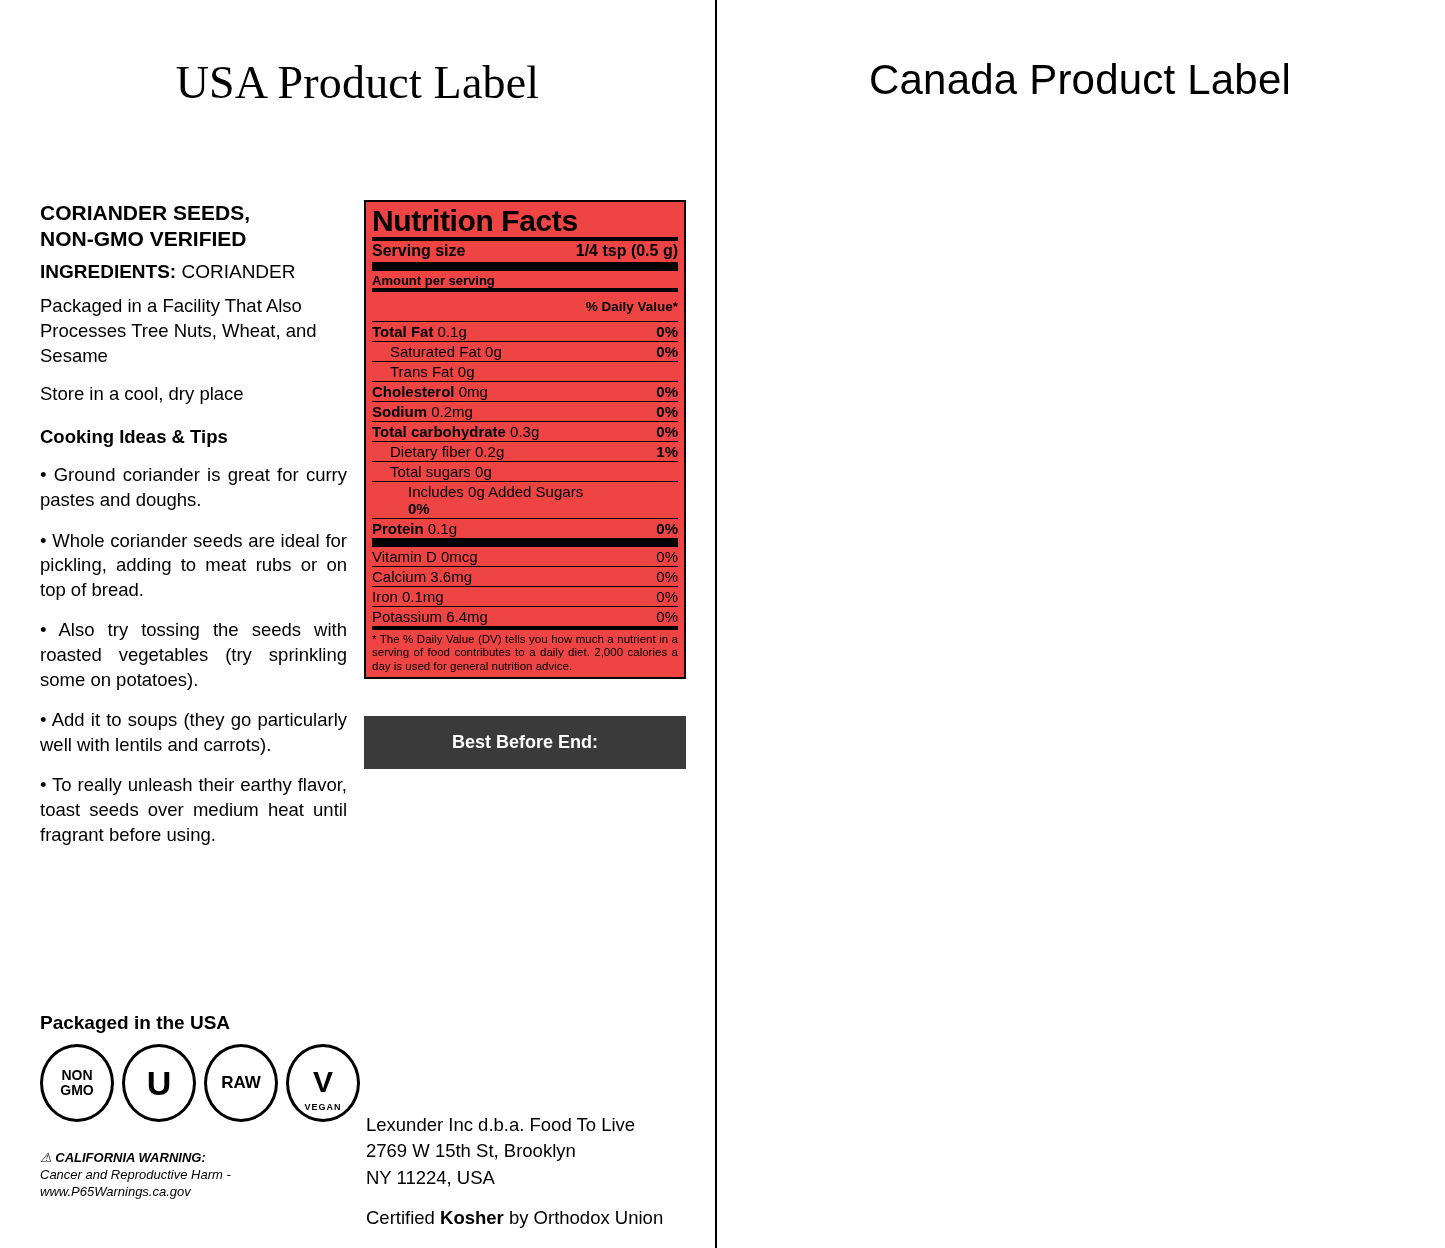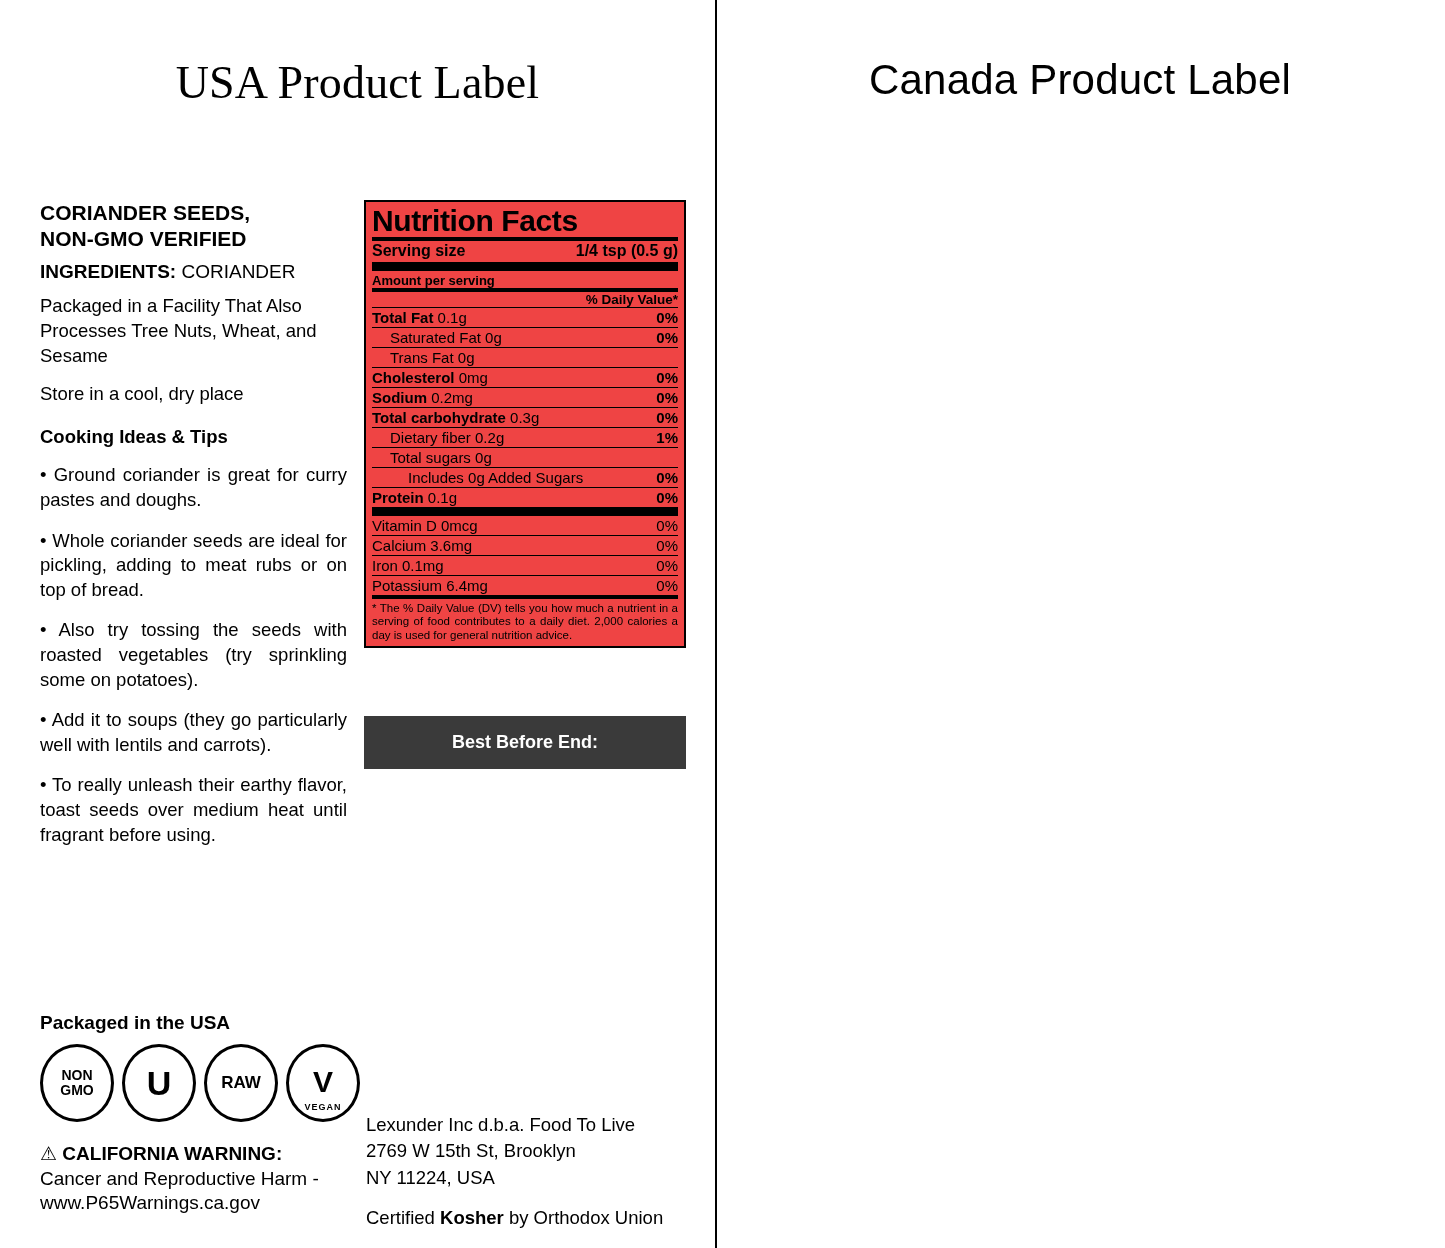--- a/index.html
+++ b/index.html
@@ -97,23 +97,24 @@
     letter-spacing: 1px;
     position: absolute;
     bottom: 7px;
     width: 100%;
     text-align: center;
   }
 
   .packaged-head { font-weight: bold; font-size: 19px; margin-bottom: 10px; }
 
   .ca-warning {
-    margin-top: 20px;
-    font-size: 19px;
+    margin-top: 28px;
+    font-size: 13px;
     line-height: 1.3;
+    font-style: italic;
   }
   .ca-warning .hdr { font-weight: bold; }
 
   
   .nf {
     position: absolute;
     left: 364px;
     top: 200px;
     width: 322px;
     border: 2px solid #000;
@@ -155,24 +156,24 @@
     justify-content: space-between;
     align-items: flex-end;
     font-weight: bold;
   }
   .cal-row .c-lbl { font-size: 26px; letter-spacing: -0.3px; }
   .cal-row .c-val { font-size: 30px; }
   .dv-head {
     text-align: right;
     font-weight: bold;
     font-size: 13.5px;
-    padding: 0 0;
+    padding: 7px 0;
   }
   .indent1 { padding-left: 18px; }
-  .indent2 { padding-left: 36px; }
+  .indent2 { padding-left: 36px; flex-direction: column; }
   .footnote {
     font-size: 11.5px;
     line-height: 1.18;
     text-align: justify;
     padding: 3px 0 2px 0;
   }
   .bb-bar {
     position: absolute;
     left: 364px;
     top: 716px;

